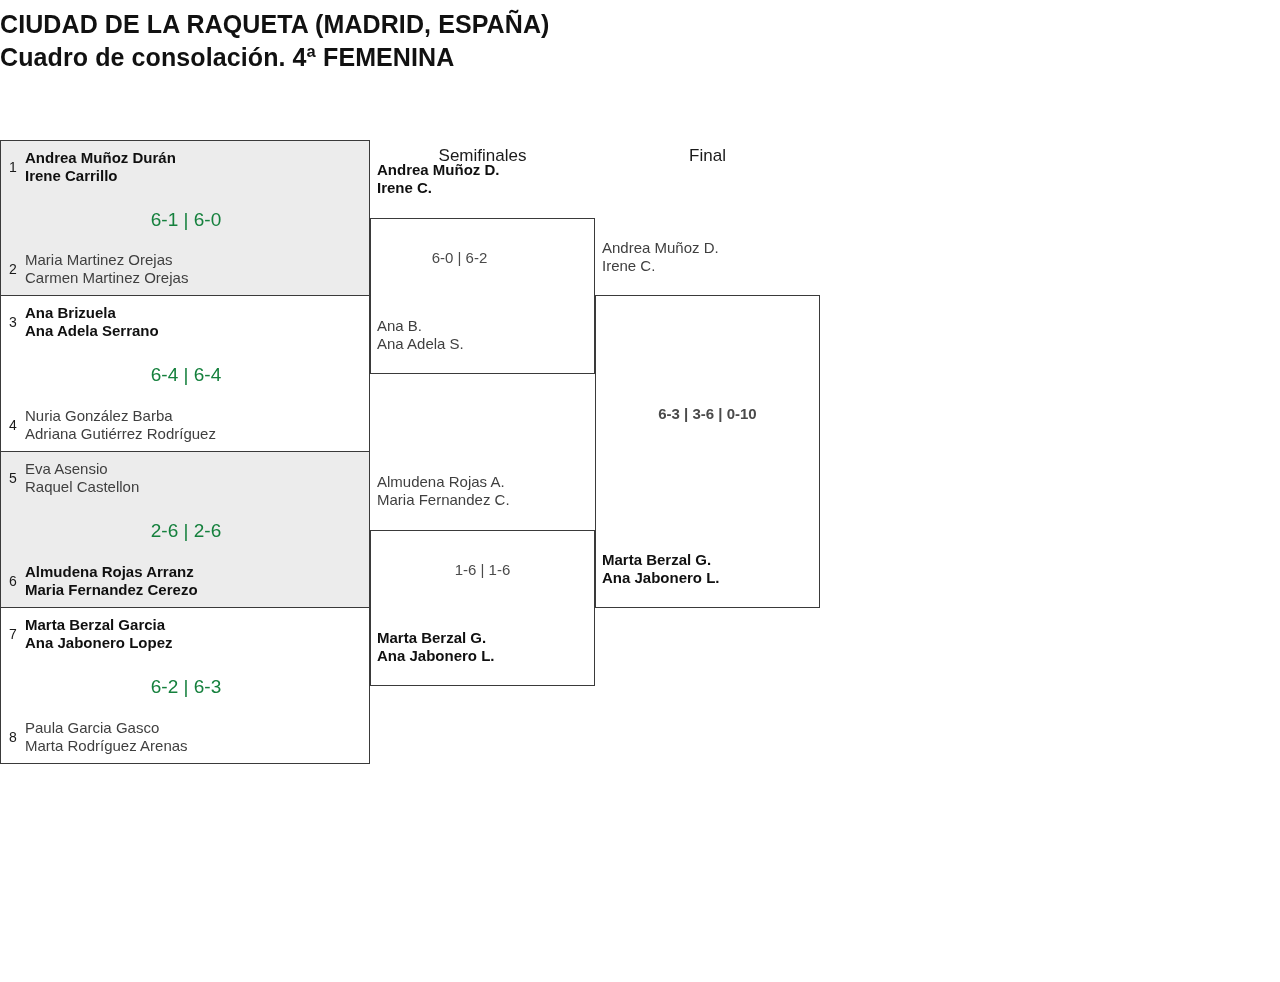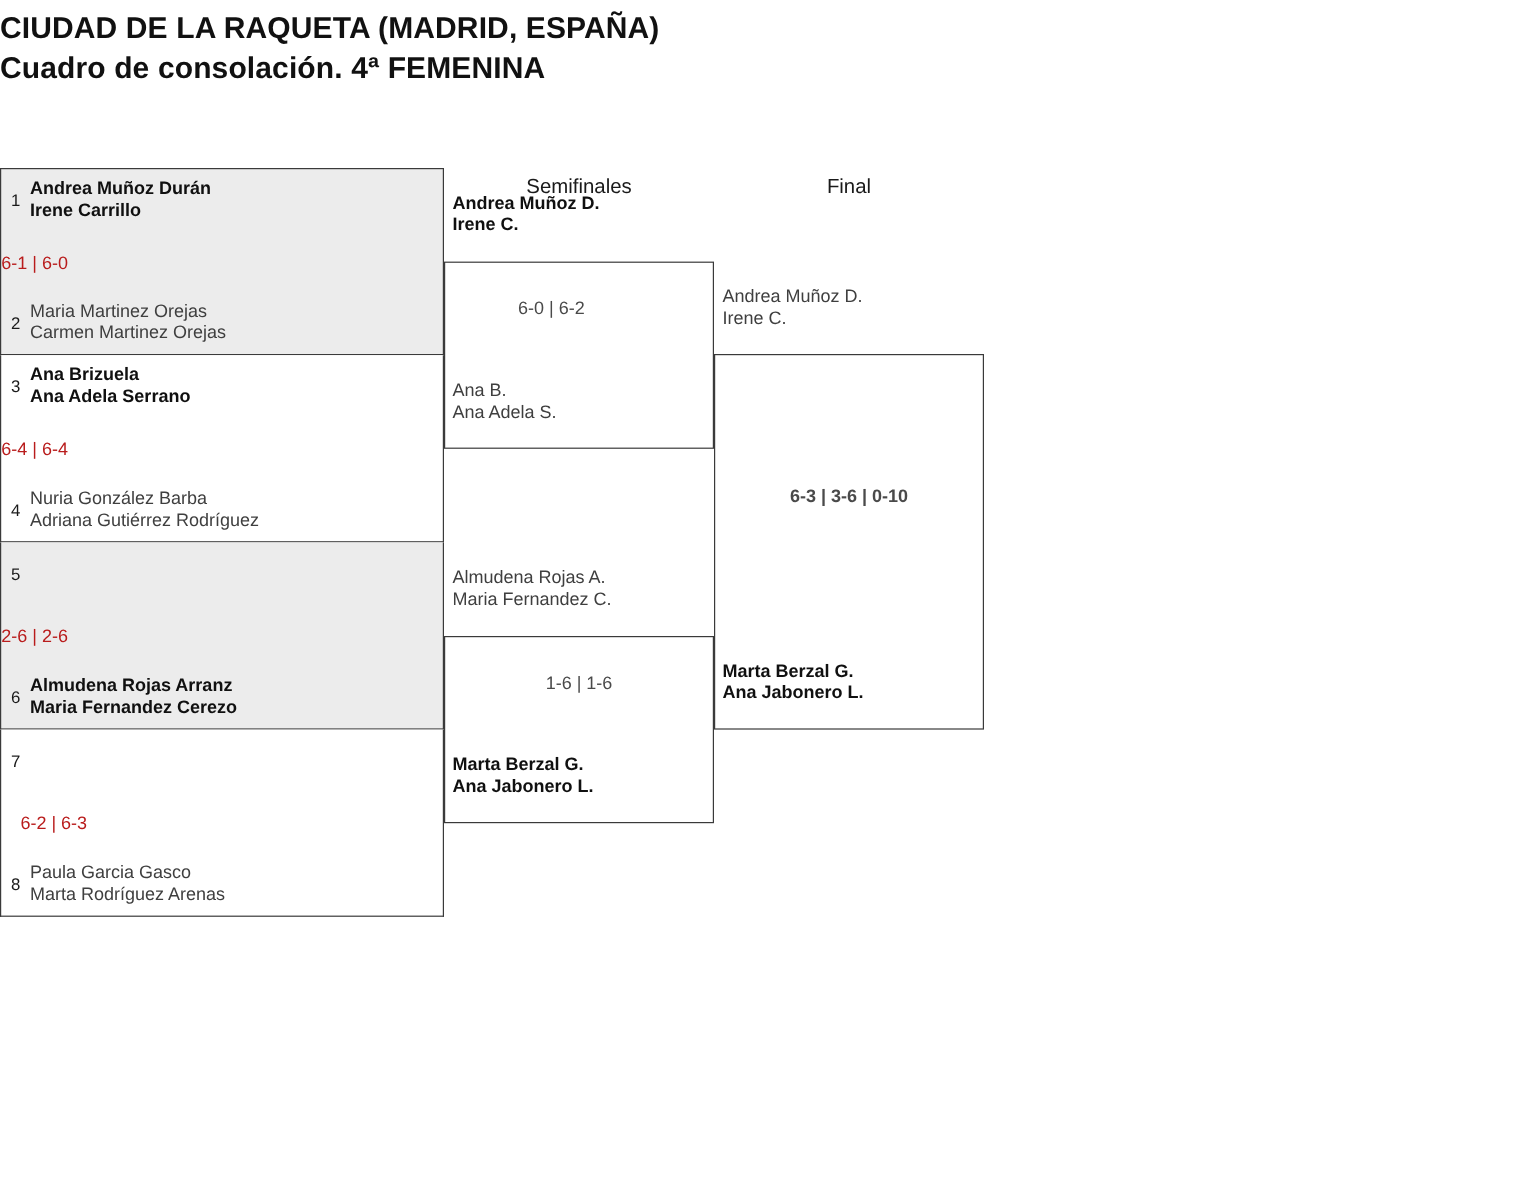--- a/index.html
+++ b/index.html
@@ -99,24 +99,24 @@
   }
   .pair.winner {
     color: #101010;
     font-weight: 700;
   }
 
   .score {
     position: absolute;
     left: 0px;
     width: 370px;
-    text-align: left;
-    font-size: 15px;
-    line-height: 18px;
-    color: #b91c1c;
+    text-align: center;
+    font-size: 19px;
+    line-height: 18px;
+    color: #15803d;
   }
 
   
   .sf-box {
     position: absolute;
     box-sizing: border-box;
     border: 1px solid #3a3a3a;
     background: transparent;
   }
   .sf-score {
@@ -197,34 +197,38 @@
     <div class="qf-slot bottom">
       <span class="seed">4</span>
       <span class="pair">Nuria González Barba
 Adriana Gutiérrez Rodríguez</span>
     </div>
   </div>
 
   <div class="qf-match shaded" style="top:452px; height:156px;">
     <div class="qf-slot top">
       <span class="seed">5</span>
+      <span class="pair">Eva Asensio
+Raquel Castellon</span>
     </div>
     <div class="score" style="top:70px;">2-6 | 2-6</div>
     <div class="qf-slot bottom">
       <span class="seed">6</span>
       <span class="pair winner">Almudena Rojas Arranz
 Maria Fernandez Cerezo</span>
     </div>
   </div>
 
   <div class="qf-match" style="top:608px; height:156px;">
     <div class="qf-slot top">
       <span class="seed">7</span>
-    </div>
-    <div class="score" style="top:70px;margin-left:16px;">6-2 | 6-3</div>
+      <span class="pair winner">Marta Berzal Garcia
+Ana Jabonero Lopez</span>
+    </div>
+    <div class="score" style="top:70px;">6-2 | 6-3</div>
     <div class="qf-slot bottom">
       <span class="seed">8</span>
       <span class="pair">Paula Garcia Gasco
 Marta Rodríguez Arenas</span>
     </div>
   </div>
 
   <div class="adv-name winner" style="left:377px; top:161px;">Andrea Muñoz D.
 Irene C.</div>
 

